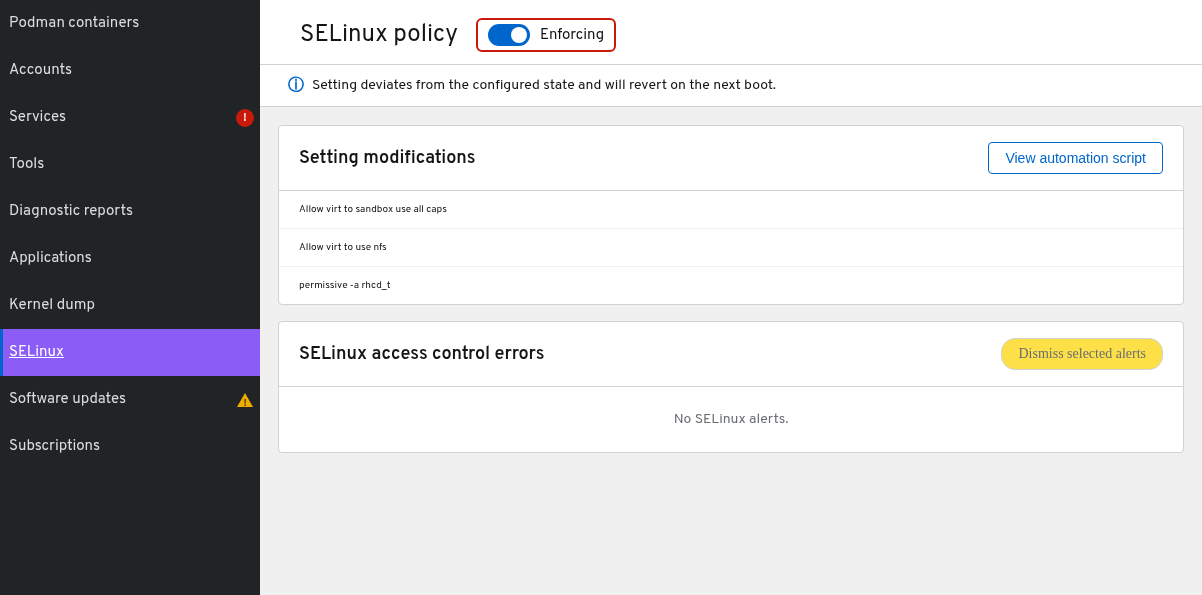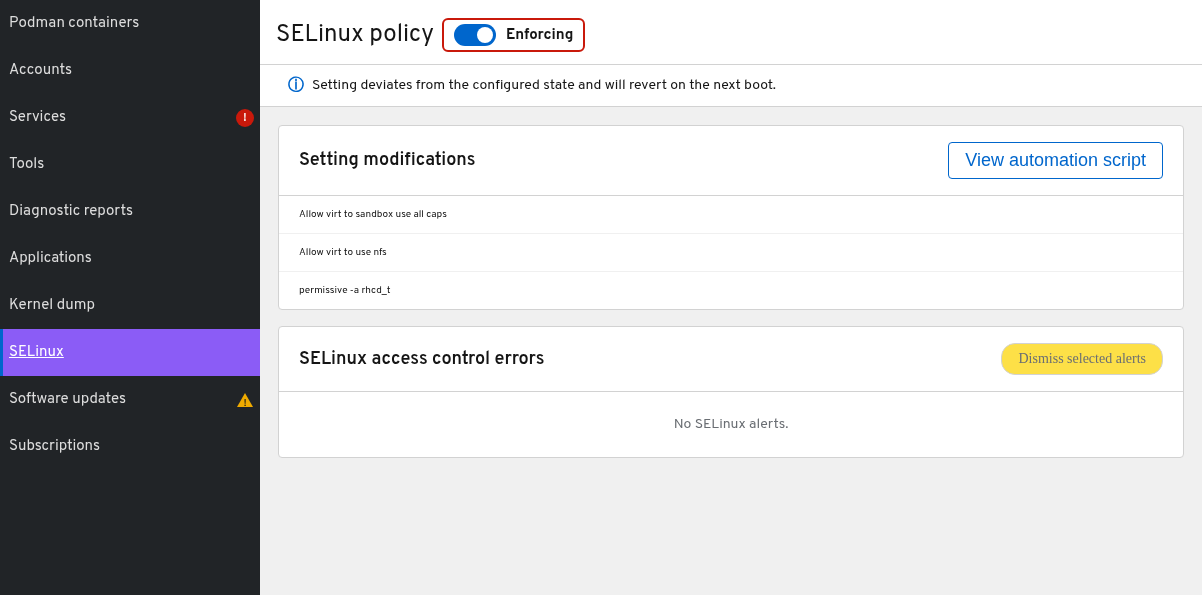--- a/index.html
+++ b/index.html
@@ -55,25 +55,25 @@
       flex: 1;
       background: #f0f0f0;
       overflow-y: auto;
       display: flex;
       flex-direction: column;
     }
 
     
     .page-header {
       background: #fff;
-      padding: 18px 28px 12px 16px;
+      padding: 18px 28px 12px 40px;
       border-bottom: 1px solid #d2d2d2;
       display: flex;
       align-items: center;
-      gap: 8px;
+      gap: 18px;
       flex-wrap: wrap;
     }
     .page-title {
       font-size: 24px;
       font-weight: 400;
       color: #151515;
     }
 
     
     .toggle-container {
@@ -105,21 +105,21 @@
       width: 16px;
       height: 16px;
       background: #fff;
       border-radius: 50%;
       transition: left 0.2s;
       left: 23px;
     }
     .toggle-label {
       font-size: 15px;
       color: #151515;
-      font-weight: 700;
+      font-weight: 400;
       text-align: center;
     }
 
     
     .info-bar {
       background: #fff;
       padding: 10px 28px;
       display: flex;
       align-items: center;
       gap: 8px;
@@ -159,21 +159,21 @@
       font-weight: 600;
       color: #151515;
     }
 
     .btn-outline {
       border: 1px solid #0066cc;
       background: transparent;
       color: #0066cc;
       padding: 7px 16px;
       border-radius: 4px;
-      font-size: 18px;
+      font-size: 14px;
       cursor: pointer;
     }
 
     .btn-disabled {
       border: 1px solid #d2d2d2;
       background: #fde047;
       color: #6a6e73;
       padding: 7px 16px;
       border-radius: 14px;
       font-size: 14px;

